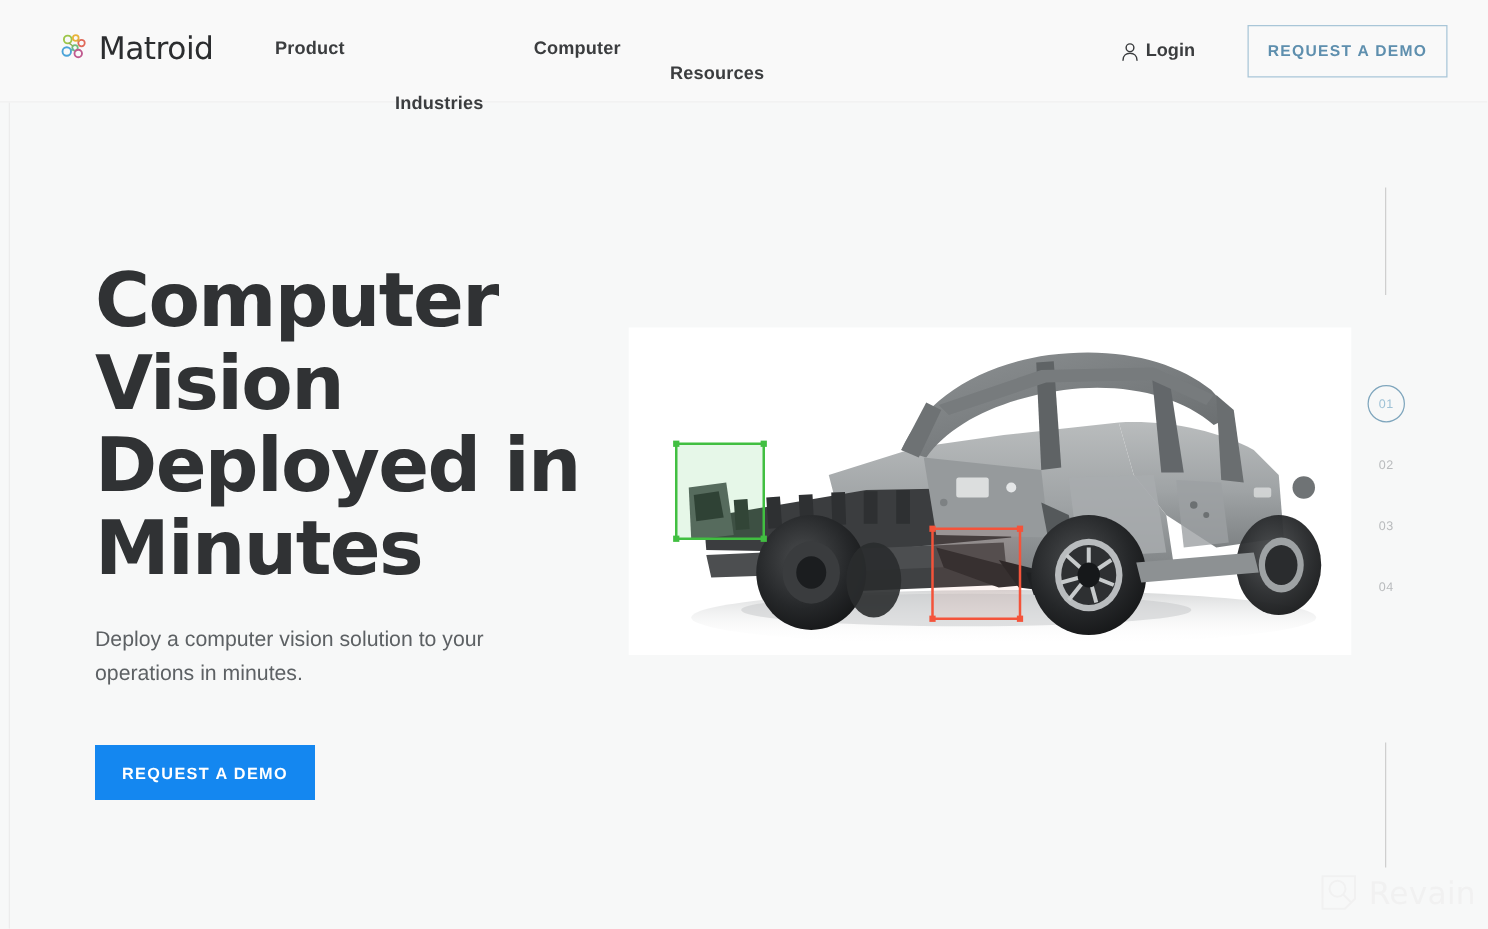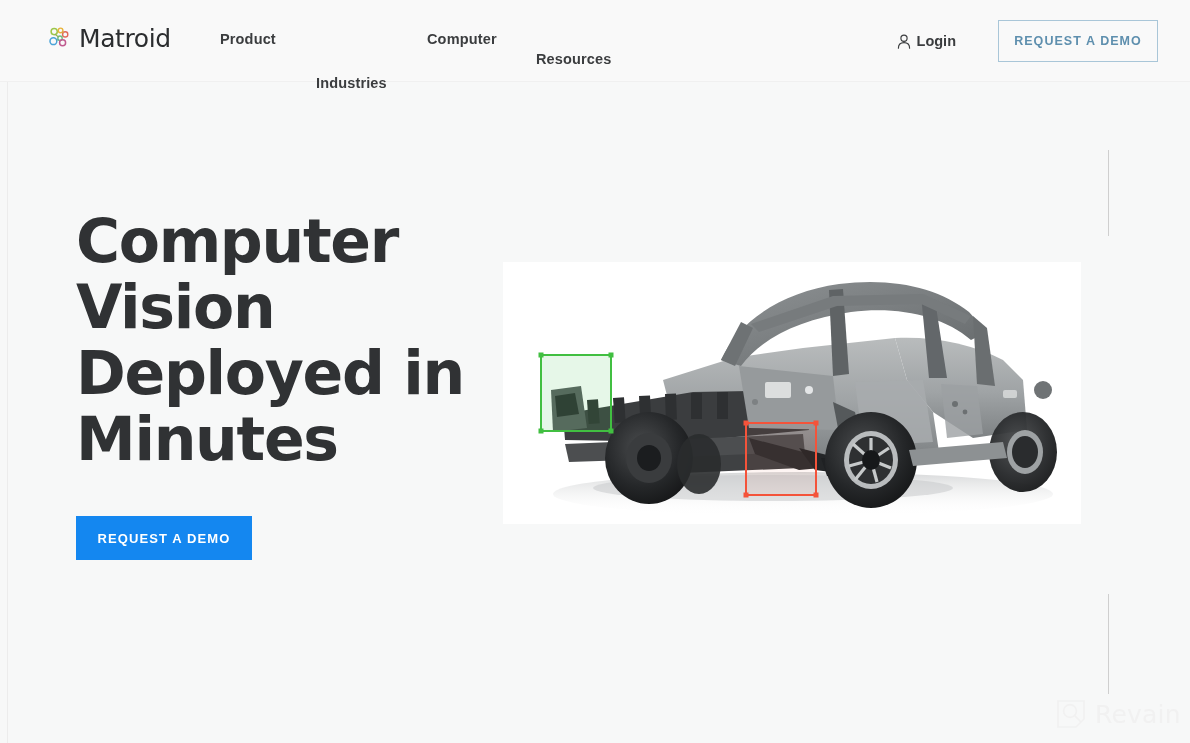--- a/index.html
+++ b/index.html
@@ -281,20 +281,22 @@
 
     <button class="demo-btn-outline" type="button">REQUEST A DEMO</button>
   </div>
 </header>
 
 <section class="hero-copy">
   <h1 class="hero-title">Computer
 Vision
 Deployed in
 Minutes</h1>
+  <p class="hero-sub">Deploy a computer vision solution to your
+operations in minutes.</p>
   <button class="hero-cta" type="button">REQUEST A DEMO</button>
 </section>
 
 <figure class="hero-visual">
   <svg viewBox="0 0 578 262" xmlns="http://www.w3.org/2000/svg" aria-hidden="true">
     <defs>
       <linearGradient id="bodyGrad" x1="0" y1="0" x2="0" y2="1">
         <stop offset="0%" stop-color="#b9bcbd"></stop>
         <stop offset="55%" stop-color="#9fa3a5"></stop>
         <stop offset="100%" stop-color="#7e8284"></stop>
@@ -417,20 +419,26 @@
         <rect x="310.5" y="230.5" width="5" height="5" fill="#f4533a"></rect>
       </g>
     </g>
   </svg>
 </figure>
 
 <div class="carousel-rail">
   <div class="rail-line top"></div>
   <div class="rail-line bottom"></div>
 
+  <div class="dot-list">
+    <div class="dot is-active">01</div>
+    <div class="dot">02</div>
+    <div class="dot">03</div>
+    <div class="dot">04</div>
+  </div>
 </div>
 
 <div class="watermark">
   <span>
     <svg class="watermark-icon" viewBox="0 0 30 30" xmlns="http://www.w3.org/2000/svg" aria-hidden="true">
       <path d="M2 2 H28 V20 L20 28 H2 Z" fill="none" stroke="#f1f1f1" stroke-width="1.6"></path>
       <circle cx="14" cy="12" r="6.4" fill="none" stroke="#f1f1f1" stroke-width="1.6"></circle>
       <line x1="18.6" y1="16.6" x2="25" y2="23" stroke="#f1f1f1" stroke-width="1.6"></line>
     </svg>
   </span>

